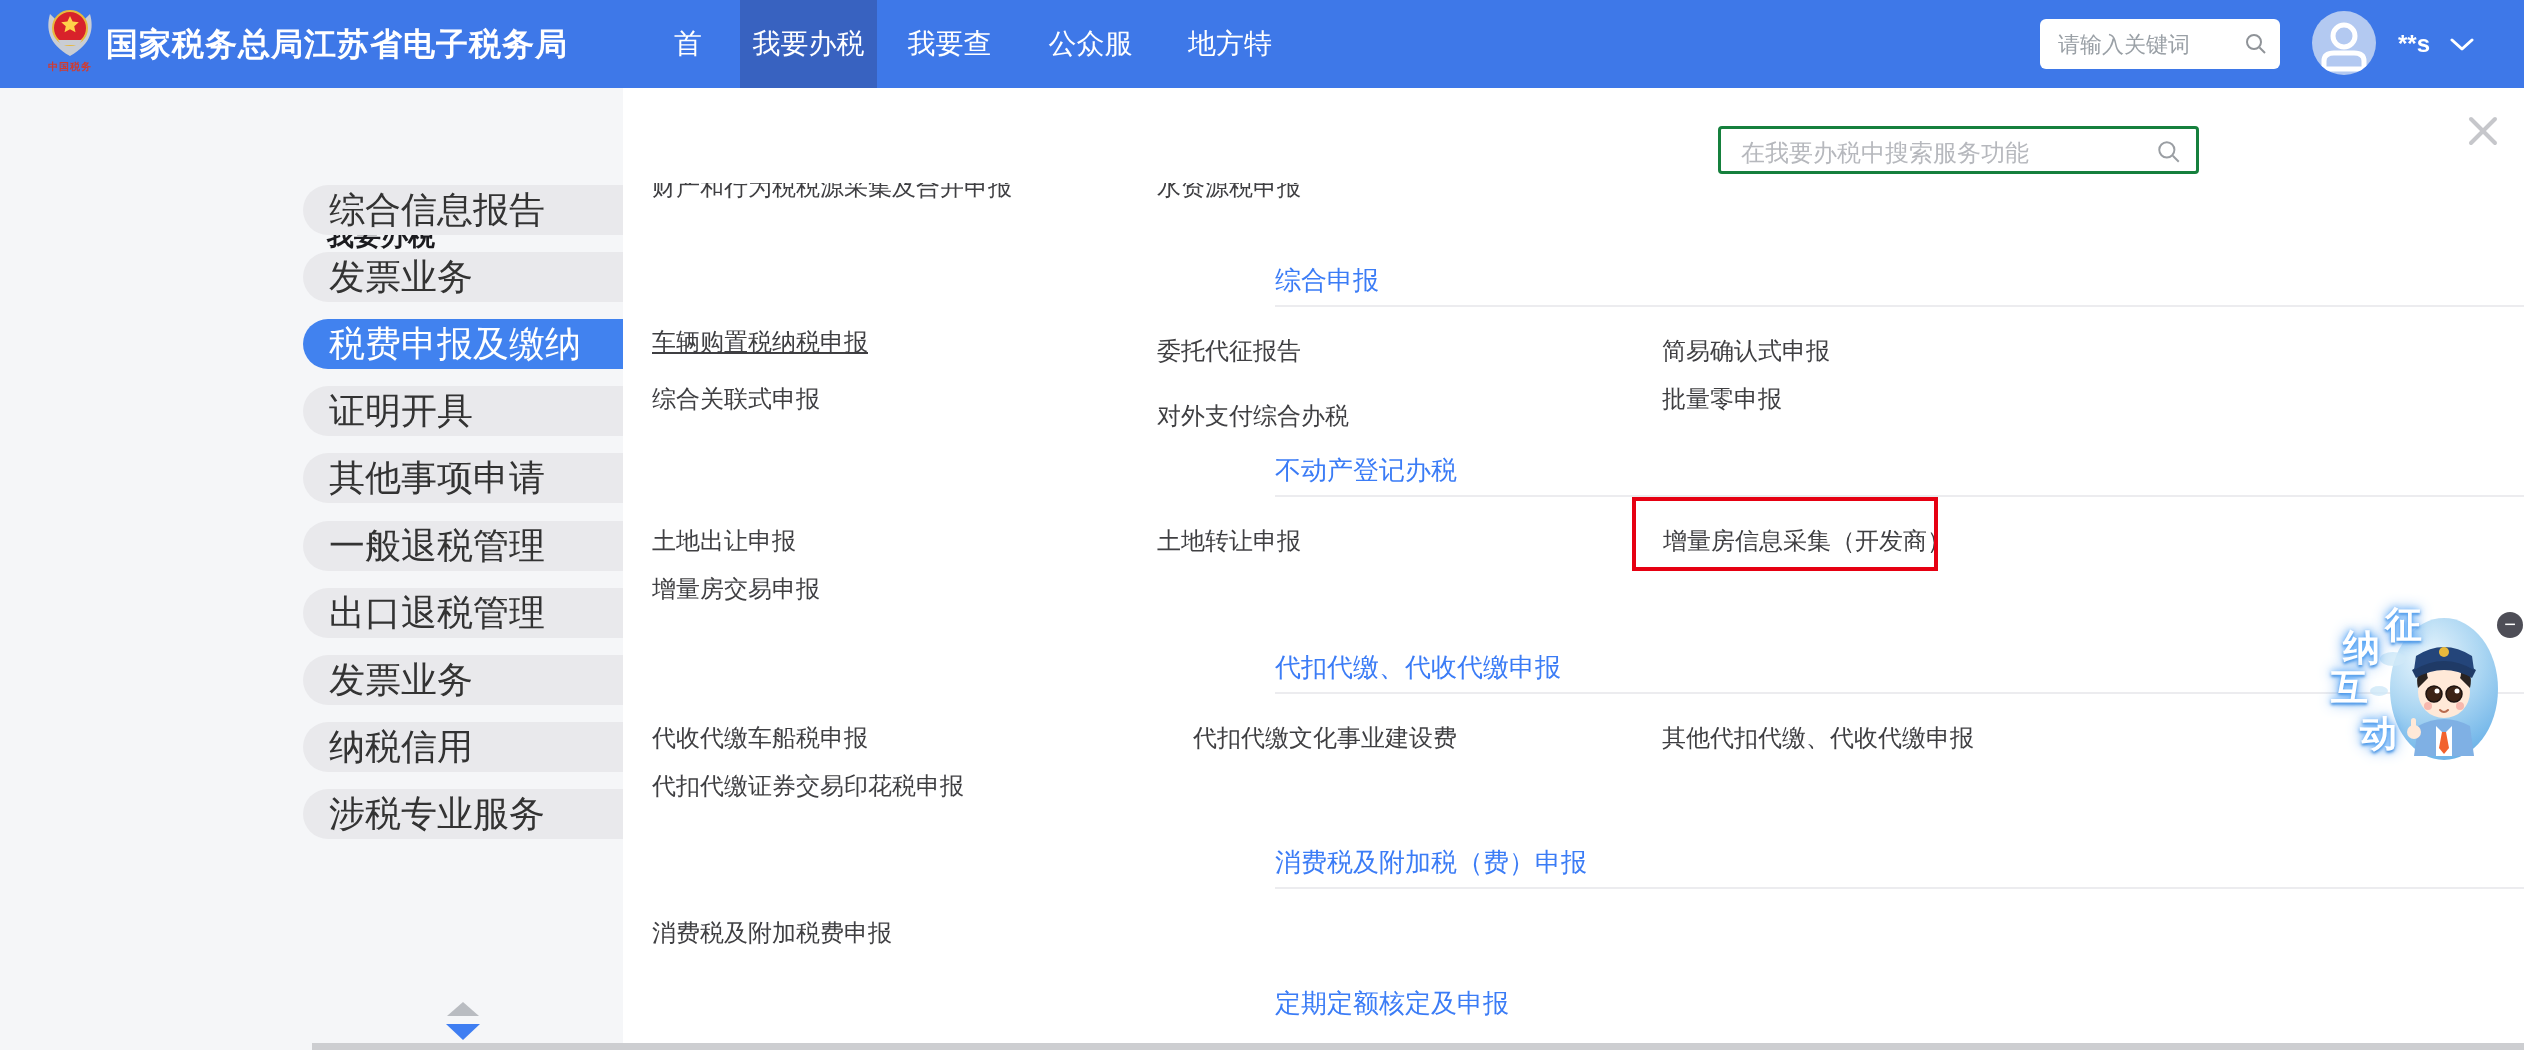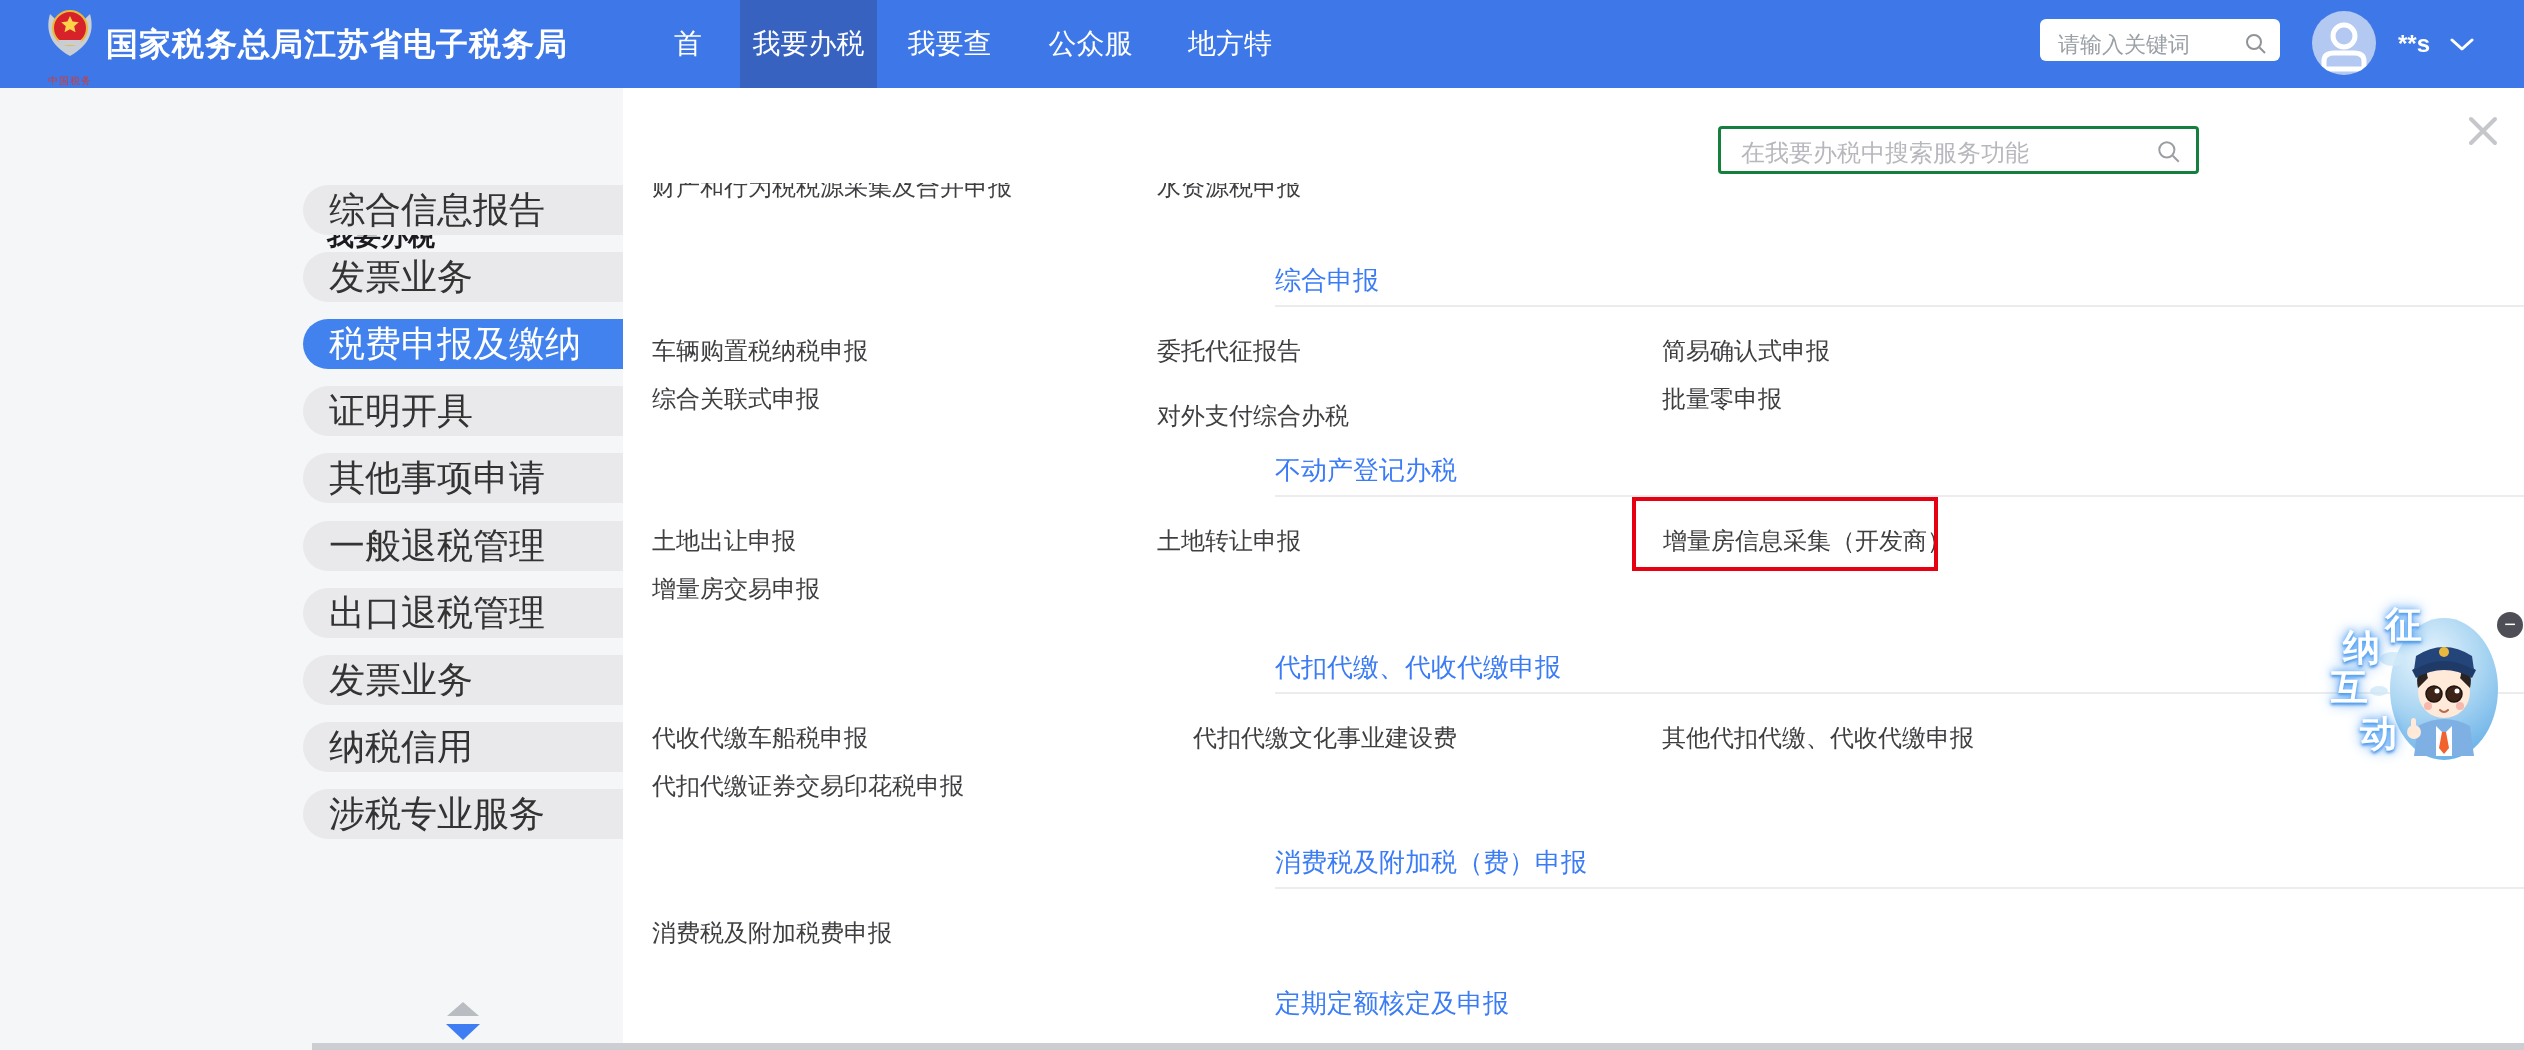--- a/index.html
+++ b/index.html
@@ -5,25 +5,25 @@
   html,body{margin:0;padding:0;}
   body{
     width:2524px;height:1050px;position:relative;overflow:hidden;
     background:#f5f6f8;
     font-family:"Liberation Sans","DejaVu Sans",sans-serif;
     -webkit-font-smoothing:antialiased;
   }
   
   .navbar{position:absolute;left:0;top:0;width:2524px;height:88px;background:#3e78e8;z-index:30;}
   .logo{position:absolute;left:44px;top:6px;width:52px;height:76px;}
-  .logo-cn{position:absolute;left:0;top:68px;width:52px;text-align:center;font-size:10px;color:#d23b2f;font-weight:400;letter-spacing:1px;white-space:nowrap;}
+  .logo-cn{position:absolute;left:0;top:54px;width:52px;text-align:center;font-size:10px;color:#d23b2f;font-weight:700;letter-spacing:1px;white-space:nowrap;}
   .site-title{position:absolute;left:106px;top:0;height:88px;line-height:88px;color:#fff;font-size:32px;font-weight:700;letter-spacing:1px;}
   .nav-tab{position:absolute;top:0;height:88px;line-height:88px;color:#fff;font-size:28px;text-align:center;cursor:pointer;}
   .nav-tab.active{background:#3862c0;}
-  .nav-search{position:absolute;left:2040px;top:19px;width:240px;height:42px;background:#fff;border-radius:6px;}
+  .nav-search{position:absolute;left:2040px;top:19px;width:240px;height:50px;background:#fff;border-radius:6px;}
   .nav-search input{position:absolute;left:16px;top:0;width:180px;height:50px;border:none;outline:none;font-size:22px;color:#333;background:transparent;font-family:inherit;}
   .nav-search input::placeholder{color:#9aa0a6;}
   .nav-search svg{position:absolute;right:12px;top:13px;}
   .avatar{position:absolute;left:2312px;top:11px;width:64px;height:64px;border-radius:50%;background:#b3c9f1;overflow:hidden;}
   .user-name{position:absolute;left:2398px;top:0;height:88px;line-height:88px;color:#fff;font-size:24px;font-weight:700;cursor:pointer;}
   .user-caret{position:absolute;left:2450px;top:38px;cursor:pointer;}
   
   .sidebar{position:absolute;left:0;top:88px;width:623px;height:962px;background:#f5f6f8;}
   .sidebar-title{position:absolute;left:327px;top:130px;font-size:27px;font-weight:700;color:#1b1b1f;}
   .pill{position:absolute;left:303px;width:320px;height:50px;border-radius:25px 0 0 25px;background:#e9e9ec;
@@ -126,21 +126,21 @@
     <line x1="7" y1="7" x2="31" y2="31" stroke="#c6c7cb" stroke-width="4" stroke-linecap="round"></line>
     <line x1="31" y1="7" x2="7" y2="31" stroke="#c6c7cb" stroke-width="4" stroke-linecap="round"></line>
   </svg>
   <div class="clip-row" id="clipRow" style="left:29px;top:95px;">
       <span style="left: 0px;">财产和行为税税源采集及合并申报</span>
       <span style="left: 505px;">水资源税申报</span>
     </div>
   <div id="sections">
       <div class="section-title" style="top: 175px;">综合申报</div>
       <div class="divider" style="top: 217px;"></div>
-      <span class="cell" style="left: 29px; top: 247px;">车辆购置税纳税申报</span>
+      <span class="cell" style="left: 29px; top: 238px; text-decoration: underline;">车辆购置税纳税申报</span>
       <span class="cell" style="left: 534px; top: 247px;">委托代征报告</span>
       <span class="cell" style="left: 1039px; top: 247px;">简易确认式申报</span>
       <span class="cell" style="left: 29px; top: 295px;">综合关联式申报</span>
       <span class="cell" style="left: 534px; top: 312px;">对外支付综合办税</span>
       <span class="cell" style="left: 1039px; top: 295px;">批量零申报</span>
       <div class="section-title" style="top: 365px;">不动产登记办税</div>
       <div class="divider" style="top: 407px;"></div>
       <span class="cell" style="left: 29px; top: 437px;">土地出让申报</span>
       <span class="cell" style="left: 534px; top: 437px;">土地转让申报</span>
       <span class="cell hl" style="left: 1040px; top: 437px;">增量房信息采集（开发商）</span>

